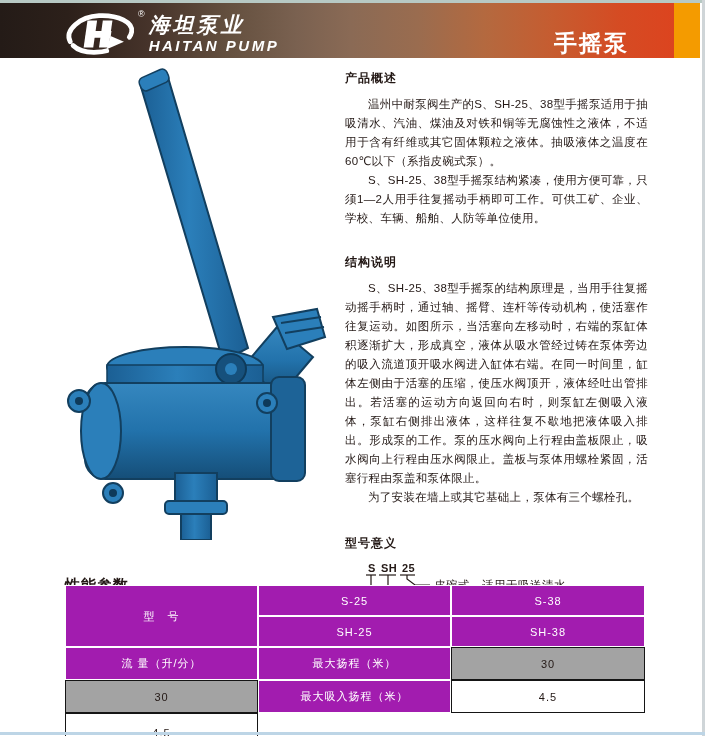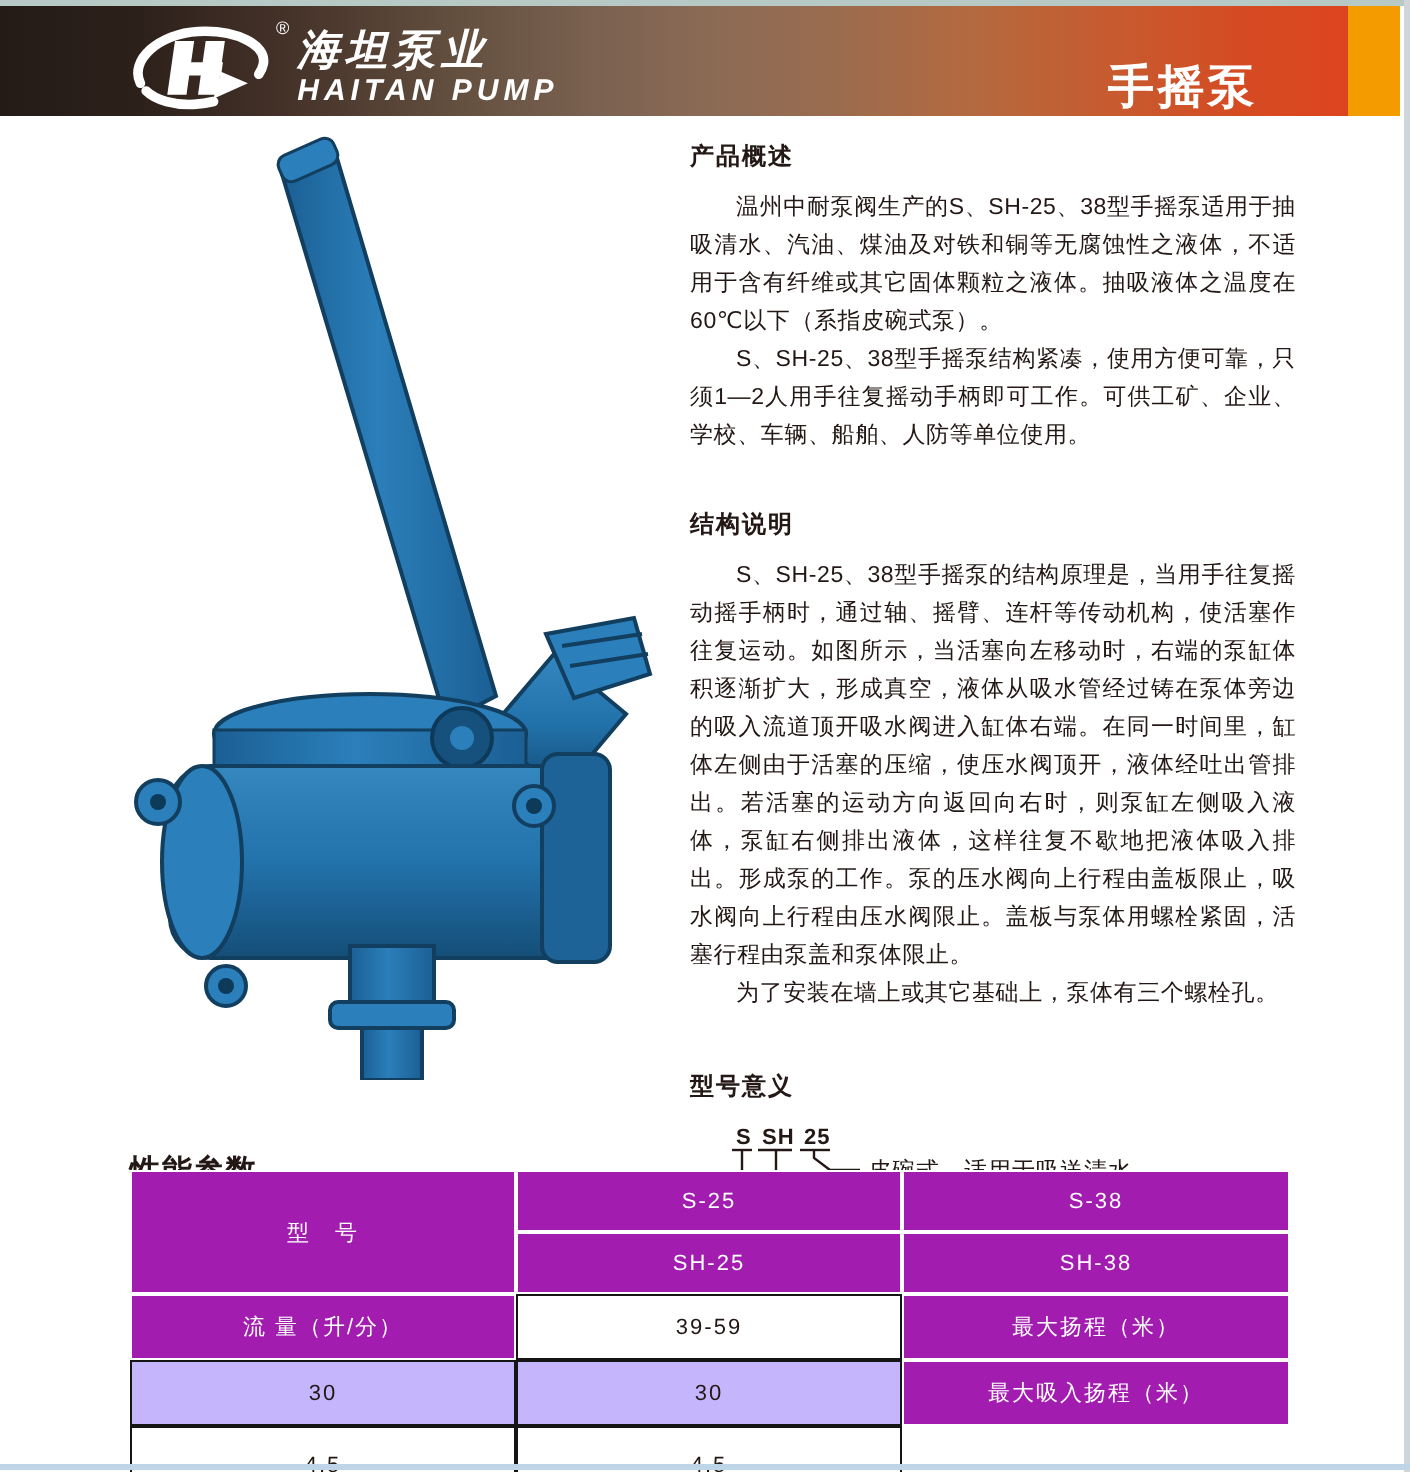--- a/index.html
+++ b/index.html
@@ -38,21 +38,21 @@
   .diagram polyline,.diagram line{stroke:#231815;stroke-width:1.2;fill:none;}
   
   .photo{position:absolute;left:35px;top:65px;width:300px;height:475px;}
   
   .perf-title{position:absolute;left:65px;top:576px;font-size:15px;font-weight:bold;letter-spacing:1px;}
   .ptable{position:absolute;left:65px;top:585px;width:580px;display:grid;
     grid-template-columns:193px 193px 194px;grid-template-rows:31px 31px 33px 33px 40px;z-index:1;}
   .cell{display:flex;align-items:center;justify-content:center;font-size:11px;letter-spacing:1px;}
   .cell-red{background:#a21caf;color:#fff;border:1px solid #ffffff;}
   .cell-data{background:#fff;border:1px solid #151515;color:#231815;}
-  .cell-pink{background:#c4b5fd;}
+  .cell-pink{background:#a3a3a3;}
   .span2{grid-row:1 / 3;grid-column:1;}
 </style>
 </head>
 <body>
 
 <div class="top-line"></div>
 <div class="right-edge"></div>
 <div class="bottom-line"></div>
 
 <div class="header">
@@ -155,21 +155,20 @@
 <div class="perf-title">性能参数</div>
 
 <div class="ptable">
   <div class="cell cell-red span2">型　号</div>
   <div class="cell cell-red">S-25</div>
   <div class="cell cell-red">S-38</div>
   <div class="cell cell-red">SH-25</div>
   <div class="cell cell-red">SH-38</div>
 
   <div class="cell cell-red">流 量（升/分）</div>
-  <div class="cell cell-data">39-59</div>
 
   <div class="cell cell-red">最大扬程（米）</div>
   <div class="cell cell-data cell-pink">30</div>
   <div class="cell cell-data cell-pink">30</div>
 
   <div class="cell cell-red">最大吸入扬程（米）</div>
   <div class="cell cell-data">4.5</div>
   <div class="cell cell-data">4.5</div>
 </div>
 

